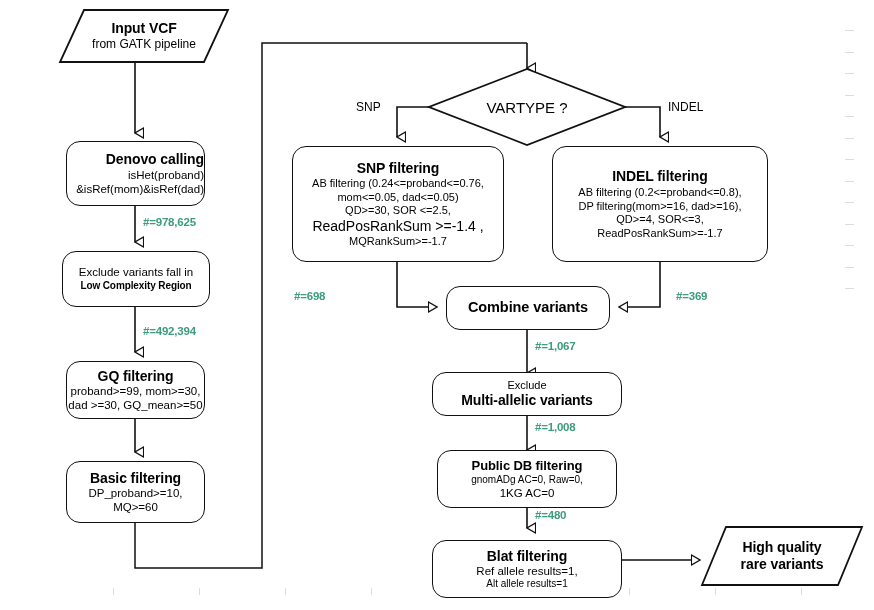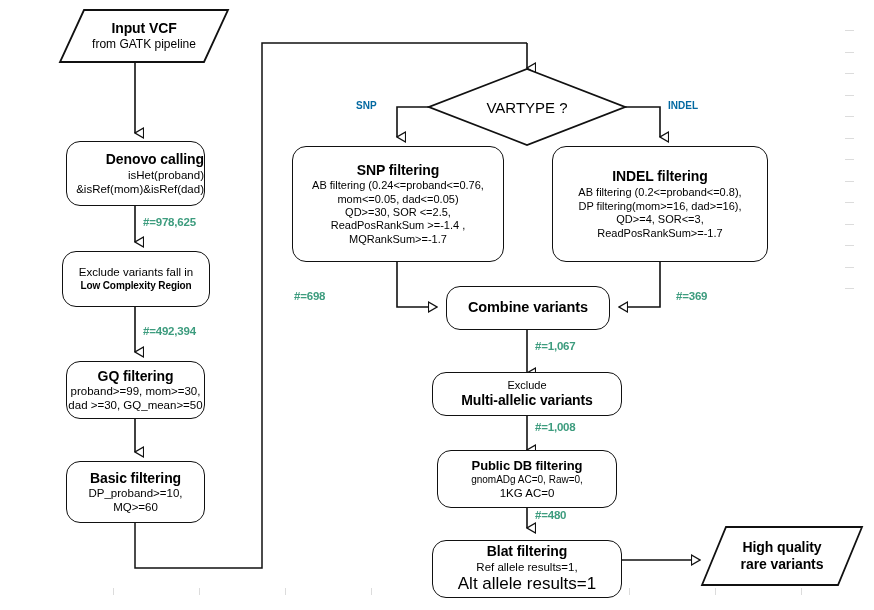--- a/index.html
+++ b/index.html
@@ -102,23 +102,23 @@
     position: absolute;
     color: #3d9c7e;
     font-weight: bold;
     font-size: 11.5px;
     letter-spacing: -0.2px;
     white-space: nowrap;
     z-index: 4;
   }
   .branch-label {
     position: absolute;
-    color: #0369a1;
-    font-weight: bold;
-    font-size: 10px;
+    color: #000000;
+    font-weight: normal;
+    font-size: 12px;
     white-space: nowrap;
     z-index: 4;
   }
 
   
   .tick {
     position: absolute;
     background: #dcdcdc;
     z-index: 1;
   }
@@ -234,21 +234,21 @@
   </div>
 
   <div class="branch-label" style="left:356px; top:100px;">SNP</div>
   <div class="branch-label" style="left:668px; top:100px;">INDEL</div>
 
   <div class="node rbox" style="left:292px; top:146px; width:212px; height:116px;">
     <div class="ttl" style="font-size:14px; margin-bottom:1px;">SNP filtering</div>
     <div class="sub" style="font-size:11px;">AB filtering (0.24&lt;=proband&lt;=0.76,</div>
     <div class="sub" style="font-size:11px;">mom&lt;=0.05, dad&lt;=0.05)</div>
     <div class="sub" style="font-size:11px;">QD&gt;=30, SOR &lt;=2.5,</div>
-    <div class="sub" style="font-size:11px;">ReadPosRankSum &gt;=-1.4 ,</div>
+    <div class="sub" style="font-size:14px;">ReadPosRankSum &gt;=-1.4 ,</div>
     <div class="sub" style="font-size:11px;">MQRankSum&gt;=-1.7</div>
   </div>
 
   <div class="node rbox" style="left:552px; top:146px; width:216px; height:116px;">
     <div class="ttl" style="font-size:14px; margin-bottom:2px;">INDEL filtering</div>
     <div class="sub" style="font-size:11px;">AB filtering (0.2&lt;=proband&lt;=0.8),</div>
     <div class="sub" style="font-size:11px;">DP filtering(mom&gt;=16, dad&gt;=16),</div>
     <div class="sub" style="font-size:11px;">QD&gt;=4, SOR&lt;=3,</div>
     <div class="sub" style="font-size:11px;">ReadPosRankSum&gt;=-1.7</div>
   </div>
@@ -264,21 +264,21 @@
 
   <div class="node rbox" style="left:437px; top:450px; width:180px; height:58px;">
     <div class="ttl" style="font-size:13px;">Public DB filtering</div>
     <div class="sub" style="font-size:10px;">gnomADg AC=0, Raw=0,</div>
     <div class="sub" style="font-size:11.5px;">1KG AC=0</div>
   </div>
 
   <div class="node rbox" style="left:432px; top:540px; width:190px; height:58px;">
     <div class="ttl" style="font-size:14px;">Blat filtering</div>
     <div class="sub" style="font-size:11.5px;">Ref allele results=1,</div>
-    <div class="sub" style="font-size:17px;text-align:center;">Alt allele results=1</div>
+    <div class="sub" style="font-size:10px;text-align:center;">Alt allele results=1</div>
   </div>
 
   <div class="para" style="left:700px; top:525px; width:164px; height:62px;">
     <svg viewBox="0 0 164 62" preserveAspectRatio="none">
       <polygon points="26,2 162,2 138,60 2,60" fill="#ffffff" stroke="#111111" stroke-width="1.8" vector-effect="non-scaling-stroke"></polygon>
     </svg>
     <div class="para-txt">
       <div class="ttl" style="font-size:14px;">High quality</div>
       <div class="ttl" style="font-size:14px;">rare variants</div>
     </div>

